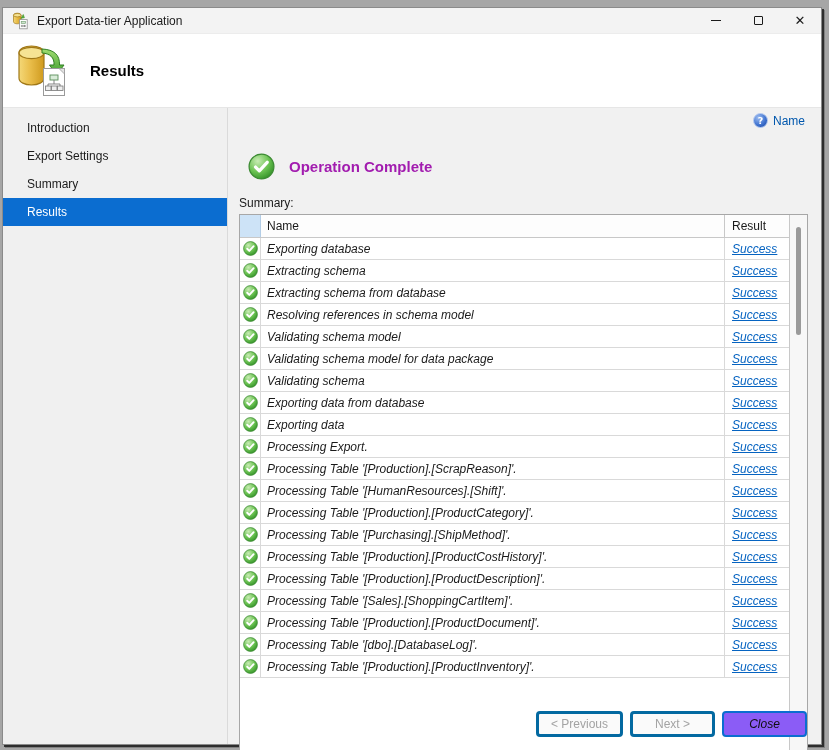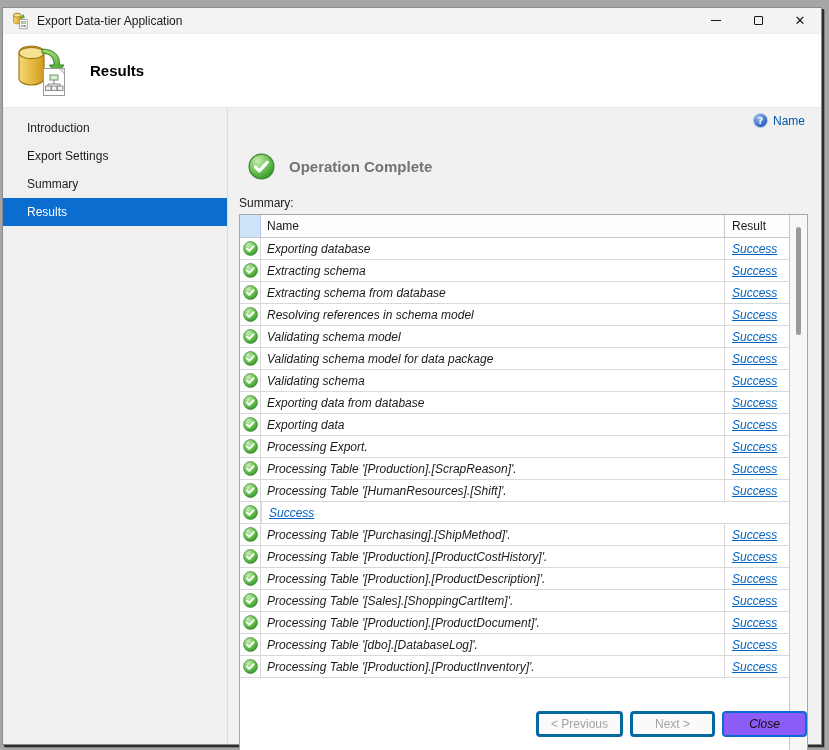--- a/index.html
+++ b/index.html
@@ -40,21 +40,21 @@
   .header .page-title { font-size: 15px; font-weight: bold; margin-left: 20px; color: #000; }
   
   .bodyrow { flex: 1; display: flex; min-height: 0; }
   .sidebar { width: 225px; background: #f0f0f0; border-right: 1px solid #dadada; padding-top: 6px; }
   .nav-item { height: 28px; line-height: 28px; padding-left: 24px; font-size: 12px; color: #1b1b1b; cursor: default; }
   .nav-item.selected { background: #0b6dd0; color: #ffffff; }
   .content { flex: 1; position: relative; background: #f1f1f1; }
   .help-row { position: absolute; top: 5px; right: 16px; display: flex; align-items: center; gap: 5px; }
   .help-row .help-label { color: #0057ad; font-size: 12px; }
   .op-row { position: absolute; top: 45px; left: 20px; display: flex; align-items: center; gap: 14px; }
-  .op-title { font-size: 15px; font-weight: bold; color: #737373; text-align: right; }
+  .op-title { font-size: 15px; font-weight: bold; color: #a21caf; text-align: right; }
   .summary-label { position: absolute; top: 88px; left: 11px; font-size: 12px; color: #1a1a1a; }
   
   .grid {
     position: absolute; top: 106px; left: 11px; width: 569px; height: 540px;
     background: #ffffff; border: 1px solid #a7a7a7; display: flex;
   }
   .grid-main { flex: 1; display: flex; flex-direction: column; min-width: 0; }
   .grid-header { display: flex; height: 23px; flex: 0 0 auto; background: #fdfdfd; border-bottom: 1px solid #c8c8c8; }
   .col-icon { width: 21px; flex: 0 0 auto; }
   .hdr-icon-cell { background: #cde3f7; border-right: 1px solid #b3cde6; }
@@ -382,20 +382,21 @@
 
   <div class="grid-row">
     <div class="col-icon">
       <span>
         <svg width="15" height="15" viewBox="0 0 20 20">
           <circle cx="10" cy="10" r="9.2" fill="url(#ggreen)" stroke="#3c8a33" stroke-width="1"></circle>
           <path d="M5.6 10.4 L8.4 13.2 L14.2 6.9" stroke="#ffffff" stroke-width="2.6" fill="none" stroke-linecap="round" stroke-linejoin="round"></path>
         </svg>
       </span>
     </div>
+    <div class="col-name">Processing Table '[Production].[ProductCategory]'.</div>
     <div class="col-result">
       <a class="success-link">Success</a>
     </div>
   </div>
 
   <div class="grid-row">
     <div class="col-icon">
       <span>
         <svg width="15" height="15" viewBox="0 0 20 20">
           <circle cx="10" cy="10" r="9.2" fill="url(#ggreen)" stroke="#3c8a33" stroke-width="1"></circle>

